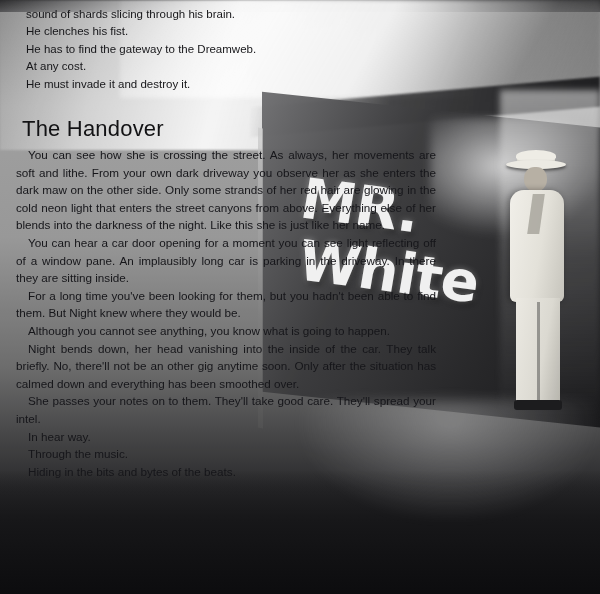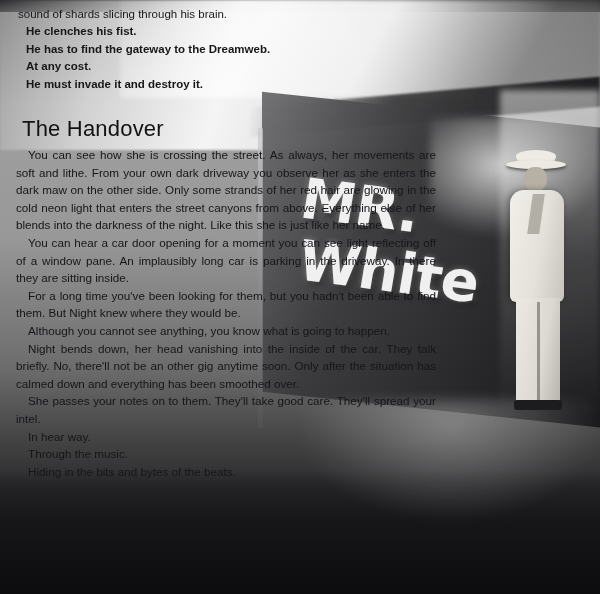--- a/index.html
+++ b/index.html
@@ -230,23 +230,23 @@
   .intro {
     position: absolute;
     left: 18px;
     top: 6px;
     width: 565px;
     color: #17171a;
     font-family: "Liberation Sans", sans-serif;
     font-size: 11.5px;
     line-height: 17.4px;
   }
-  .intro .first { margin-left: 0; }
+  .intro .first { margin-left: 8px; }
   .intro div { white-space: nowrap; }
-  .intro .indent { padding-left: 8px; font-weight: bold; }
+  .intro .indent { padding-left: 8px; }
 
   .heading {
     position: absolute;
     left: 22px;
     top: 116px;
     font-family: "Liberation Sans", sans-serif;
     font-size: 22px;
     font-weight: 400;
     color: #121214;
     letter-spacing: .2px;

